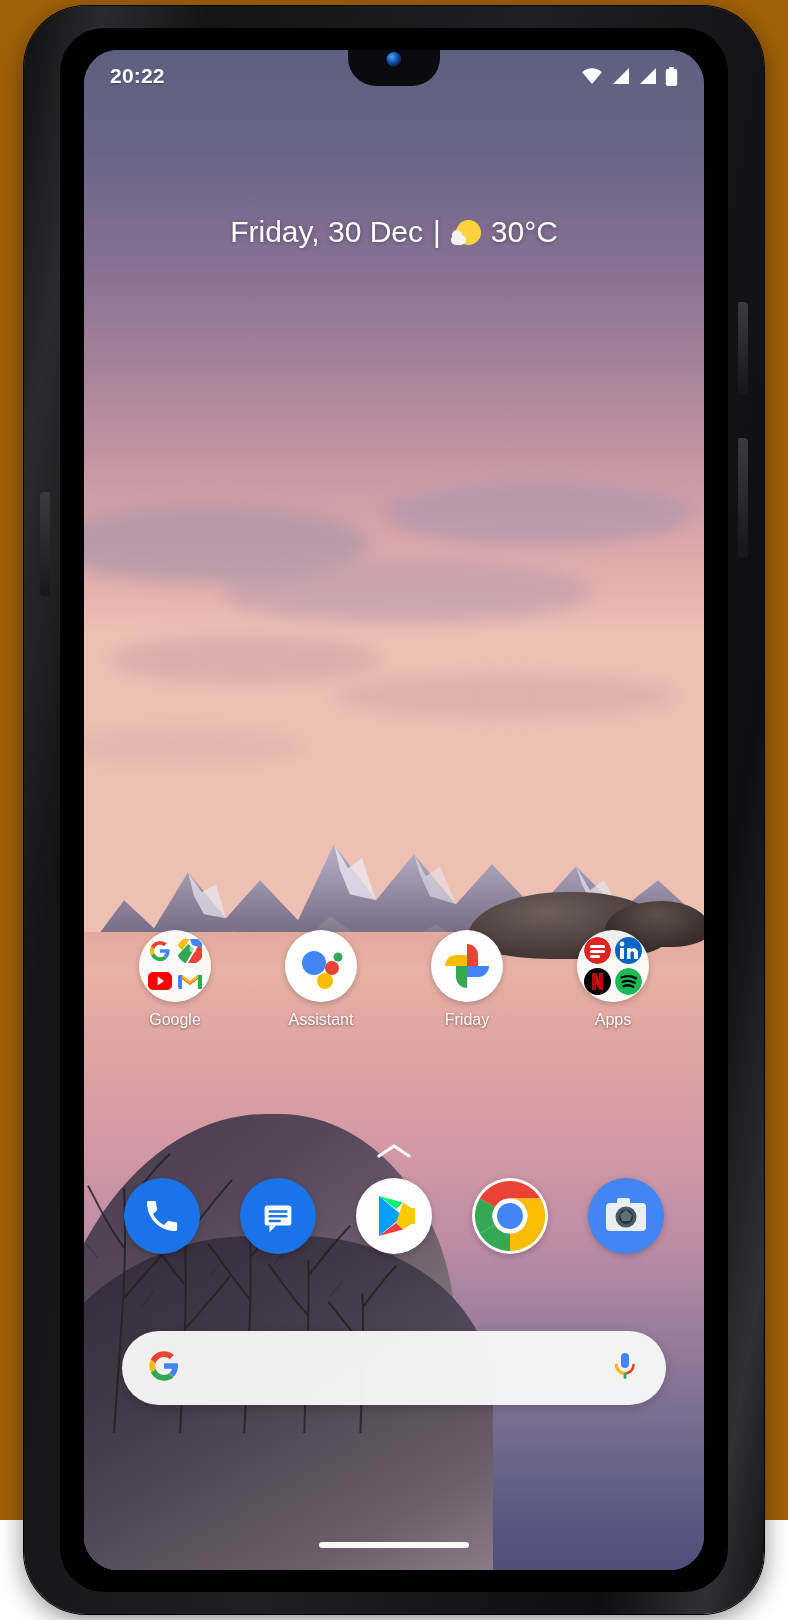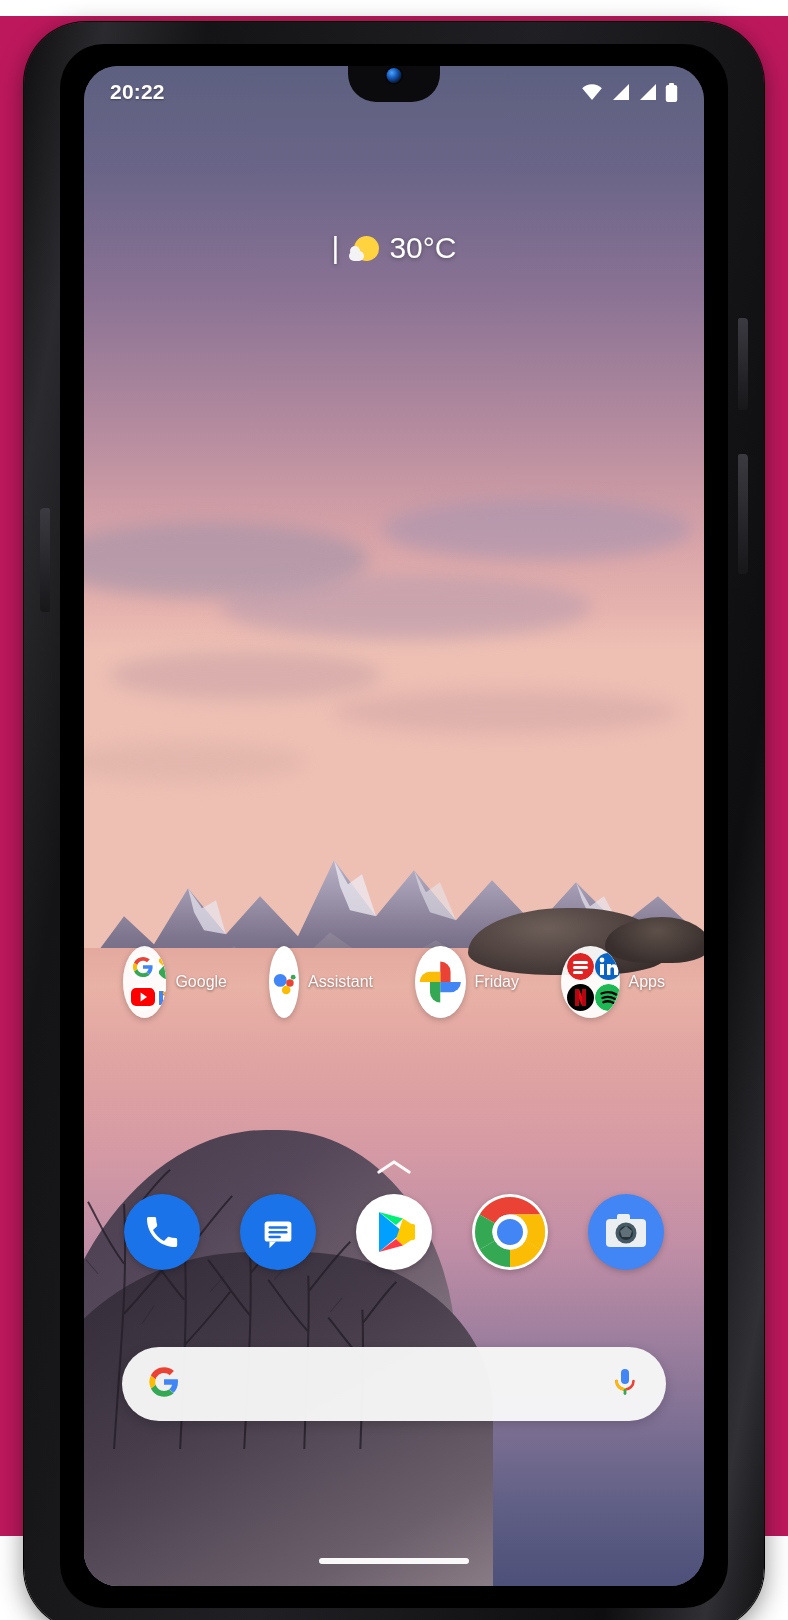--- a/index.html
+++ b/index.html
@@ -2,21 +2,21 @@
 <html><head>
 <meta charset="utf-8">
 <style>
   * { margin:0; padding:0; box-sizing:border-box; }
   html,body {
     width:788px; height:1620px;
     background:#ffffff;
     font-family:"Liberation Sans", sans-serif;
     overflow:hidden;
   }
-  #stage { position:relative; width:788px; height:1520px; background:#be185d;margin-top:16px; }
+  #stage { position:relative; width:788px; height:1520px; background:#a16207; }
 
   
   .phone-body{
     position:absolute; left:24px; top:6px; width:740px; height:1608px;
     border-radius:62px;
     background:linear-gradient(100deg,#0f0f11 0%,#2b2b2f 8%,#141416 18%,#202024 50%,#0e0e10 84%,#303035 94%,#121214 100%);
     box-shadow:0 0 0 1px #000, 0 6px 26px rgba(0,0,0,.45);
   }
   .bezel-inner{
     position:absolute; left:36px; top:22px; width:668px; height:1564px;
@@ -121,21 +121,21 @@
   .wx-icon{ width:30px; height:30px; position:relative; display:inline-block; vertical-align:middle; }
   .wx-sun{ position:absolute; right:0; top:3px; width:25px; height:25px; border-radius:50%; background:#ffd23f; }
   .wx-cloud{ position:absolute; left:0; bottom:2px; width:15px; height:10px; border-radius:8px; background:#f3f3f3; }
   .wx-cloud::before{ content:""; position:absolute; left:1px; top:-5px; width:10px; height:10px; border-radius:50%; background:#f3f3f3; }
 
   
   .approw{
     position:absolute; left:0; top:880px; width:100%; z-index:5;
     display:flex; justify-content:space-around; padding:0 18px;
   }
-  .app{ width:104px; display:flex; align-items:center; gap:9px; }
+  .app{ width:104px; display:flex; flex-direction:column; align-items:center; gap:9px; }
   .icon-circle{
     width:72px; height:72px; border-radius:50%; position:relative;
     display:flex; align-items:center; justify-content:center; overflow:hidden;
     box-shadow:0 2px 6px rgba(0,0,0,.22);
   }
   .app-label{
     font-size:16px; color:#fff; text-shadow:0 1px 3px rgba(0,0,0,.55);
     white-space:nowrap; opacity:.93;
   }
 
@@ -276,20 +276,21 @@
             <path d="M18 1 L18 17 L2 17 Z" fill="#fff"></path>
           </svg>
           <svg class="ic" width="13" height="19" viewBox="0 0 13 19">
             <rect x="4" y="0" width="5" height="2.4" rx="1" fill="#fff"></rect>
             <rect x="0.8" y="2" width="11.4" height="17" rx="2.2" fill="#fff"></rect>
           </svg>
         </div>
       </div>
 
       <div class="datew">
+        <span>Friday, 30 Dec</span>
         <span>|</span>
         <span class="wx-icon">
           <span class="wx-sun"></span>
             <span class="wx-cloud"></span>
         </span>
         <span>30°C</span>
       </div>
 
       <div class="approw">
 

